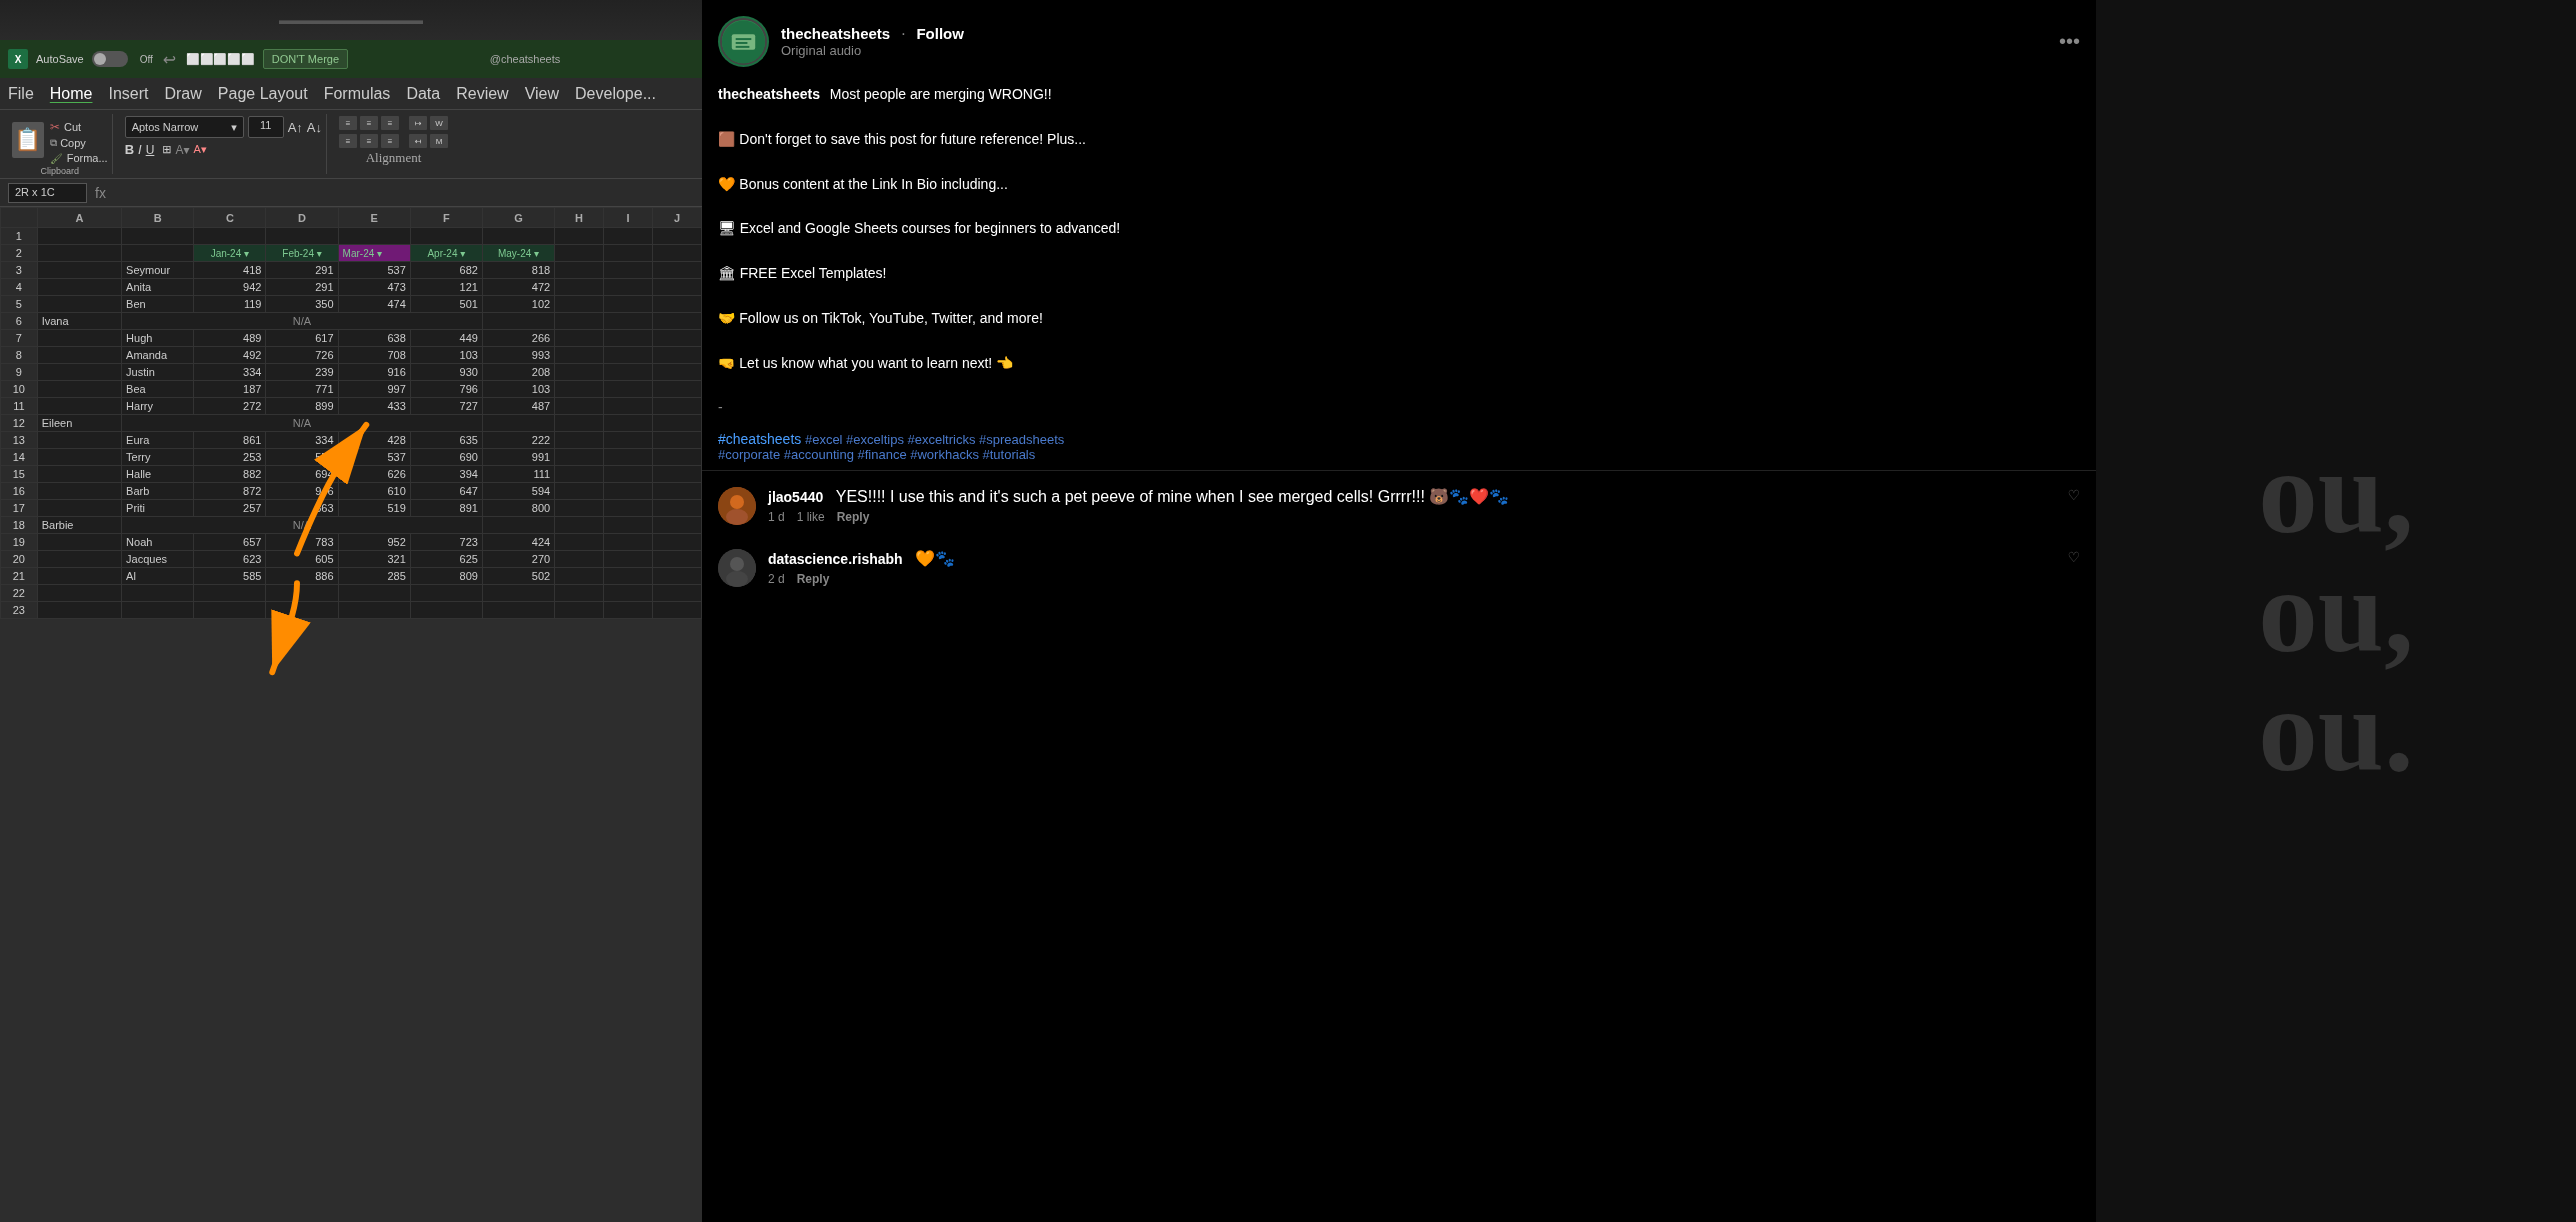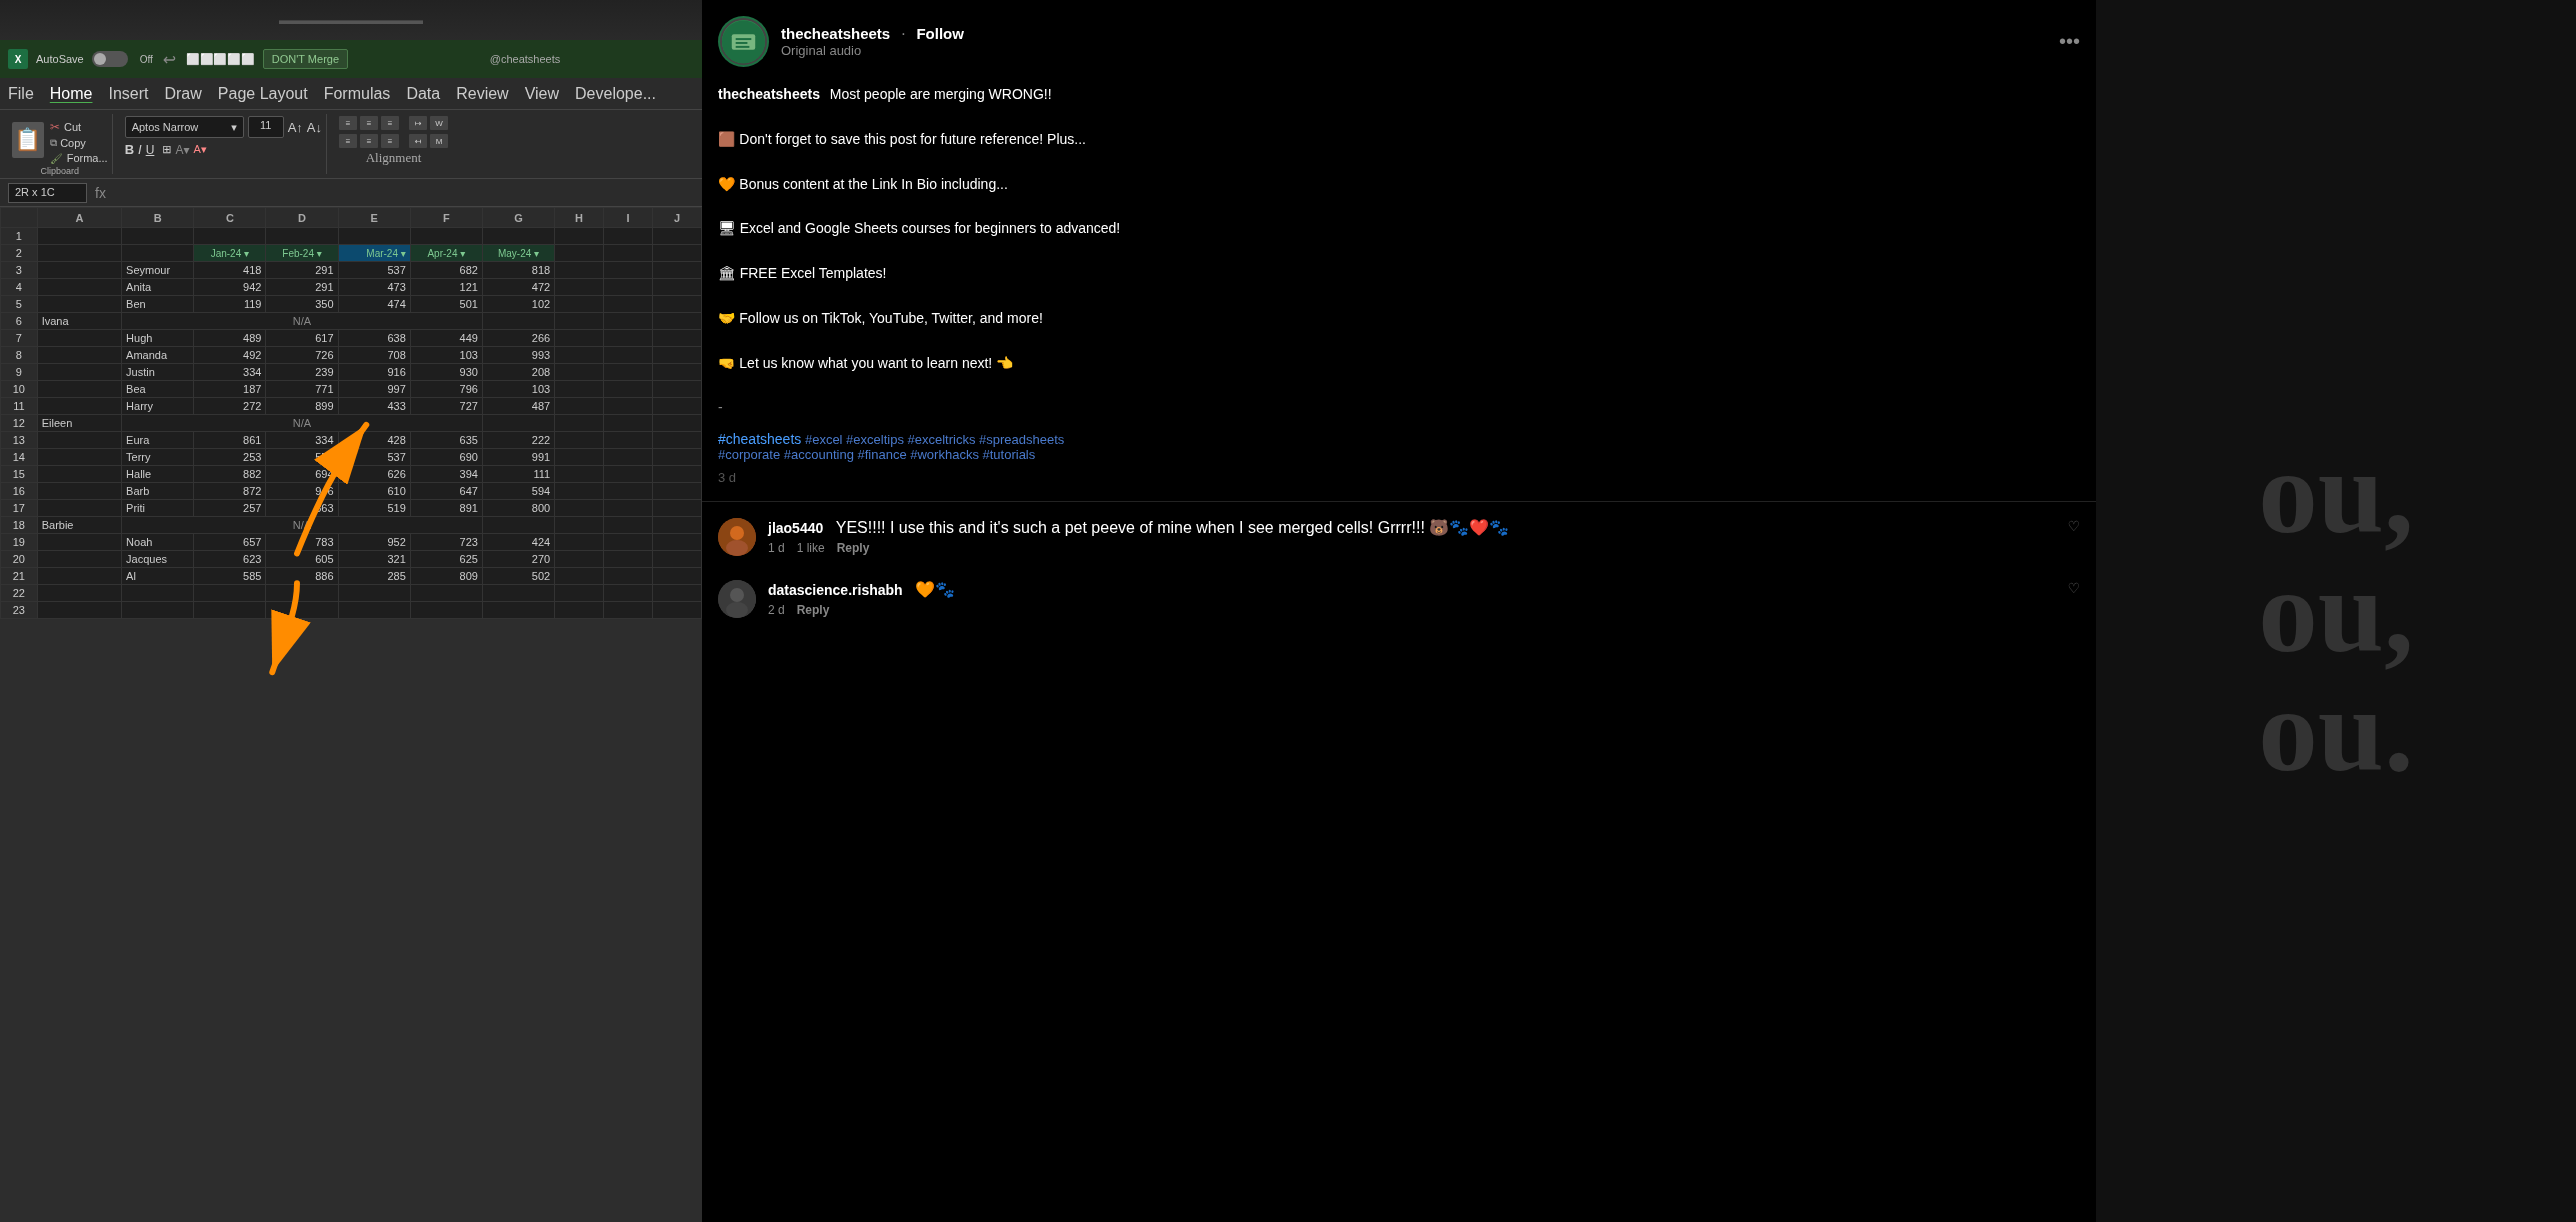--- a/index.html
+++ b/index.html
@@ -671,21 +671,21 @@
             <td></td>
             <td></td>
             <td></td>
           </tr>
           <tr>
             <td class="row-num-cell">2</td>
             <td style="background: rgb(30, 30, 30);"></td>
             <td></td>
             <td style="background: rgb(26, 56, 40); color: rgb(125, 200, 144); text-align: center; font-size: 10px;">Jan-24 ▾</td>
             <td style="background: rgb(26, 56, 40); color: rgb(125, 200, 144); text-align: center; font-size: 10px;">Feb-24 ▾</td>
-            <td style="background: #0c4a6e; color: rgb(125, 200, 144); text-align: right; font-size: 10px;">Mar-24 ▾</td>
+            <td style="background: #701a75; color: rgb(125, 200, 144); text-align: left; font-size: 10px;">Mar-24 ▾</td>
             <td style="background: rgb(26, 56, 40); color: rgb(125, 200, 144); text-align: center; font-size: 10px;">Apr-24 ▾</td>
             <td style="background: rgb(26, 56, 40); color: rgb(125, 200, 144); text-align: center; font-size: 10px;">May-24 ▾</td>
             <td></td>
             <td></td>
             <td></td>
           </tr>
           <tr>
             <td class="row-num-cell">3</td>
             <td style="background: rgb(30, 30, 30);"></td>
             <td style="text-align: left; color: rgb(204, 204, 204);">Seymour</td>
@@ -1005,21 +1005,20 @@
     <span>🤜 Let us know what you want to learn next! 👈</span><br><br>
     <span style="color:#888;">-</span>
   </div>
 
   <div class="insta-tags">
     <span style="color:#4a9eff; font-size:14px;">#cheatsheets</span>
     <span style="color:#4a7acc; font-size:13px;text-align:right;"> #excel #exceltips #exceltricks #spreadsheets</span><br>
     <span style="color:#4a7acc; font-size:13px;">#corporate #accounting #finance #workhacks #tutorials</span>
   </div>
 
-  <div class="insta-time">3 d</div>
 
   <div class="insta-divider"></div>
 
   <div class="insta-comment">
     <div class="comment-avatar brown">
       <svg width="38" height="38" viewBox="0 0 38 38">
         <circle cx="19" cy="19" r="19" fill="#8B4513"></circle>
         <circle cx="19" cy="15" r="7" fill="#D2691E"></circle>
         <ellipse cx="19" cy="30" rx="11" ry="8" fill="#A0522D"></ellipse>
       </svg>

